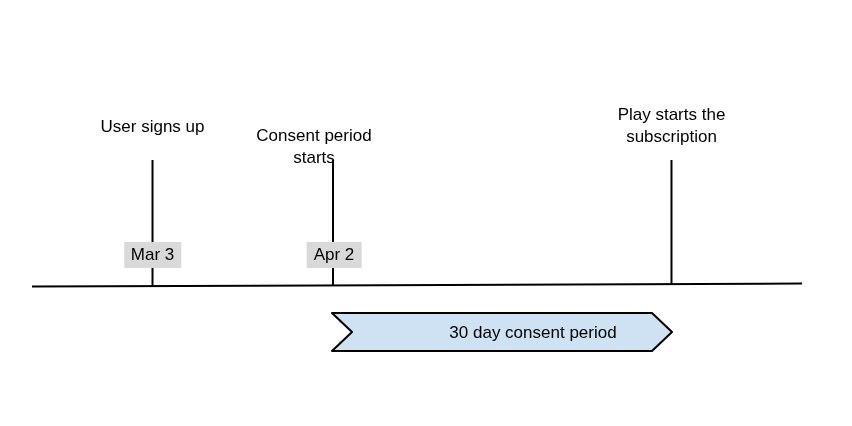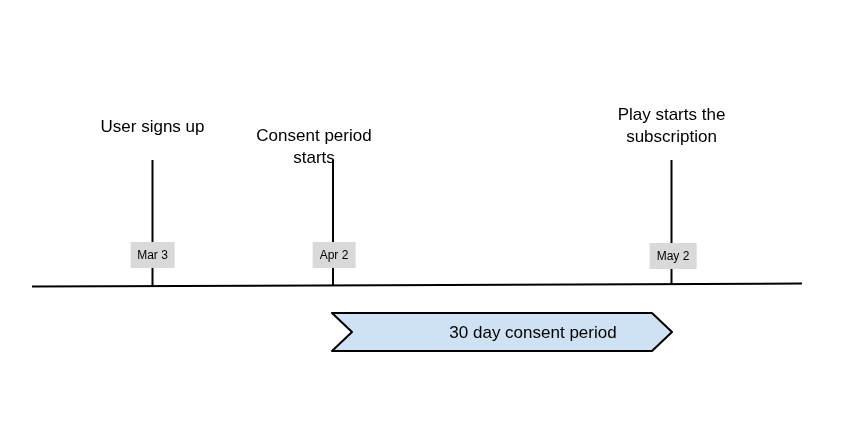--- a/index.html
+++ b/index.html
@@ -43,21 +43,21 @@
     font-size: 17px;
     line-height: 22px;
     white-space: normal;
   }
   .event-label.w140 { width: 140px; }
   .event-label.w170 { width: 170px; }
   .date-badge {
     position: absolute;
     transform: translate(-50%, -50%);
     background: var(--badge-bg, #d9d9d9);
-    font-size: 12px;
+    font-size: 17px;
     line-height: 20px;
     padding: 3px 7px;
     white-space: nowrap;
   }
   .ribbon-label {
     position: absolute;
     transform: translate(-50%, -50%);
     font-size: 17px;
     line-height: 20px;
     white-space: nowrap;
@@ -83,17 +83,16 @@
   <div class="event-label w170" style="left:152.5px; top:127px;">User signs up</div>
 
   <div class="event-label w140" style="left:314px; top:125px;margin-top:22px;">Consent period starts</div>
 
   <div class="event-label w170" style="left:671.5px; top:126px;">Play starts the subscription</div>
 
   <div class="date-badge" style="left:152.5px; top:255px;">Mar 3</div>
 
   <div class="date-badge" style="left:334px; top:255px;text-align:center;">Apr 2</div>
 
-  <div class="date-badge" style="left:673px; top:256px;">May 2</div>
 
   <div class="ribbon-label" style="left:502px; top:333px;margin-left:31px;">30 day consent period</div>
 
 </div>
 
 </body></html>

